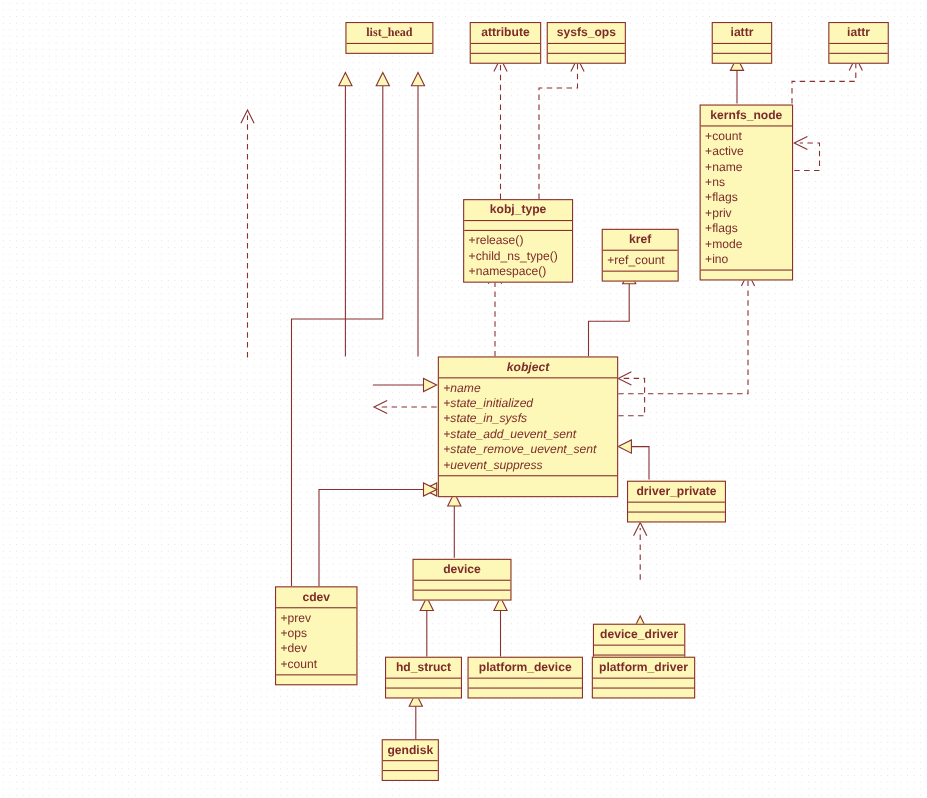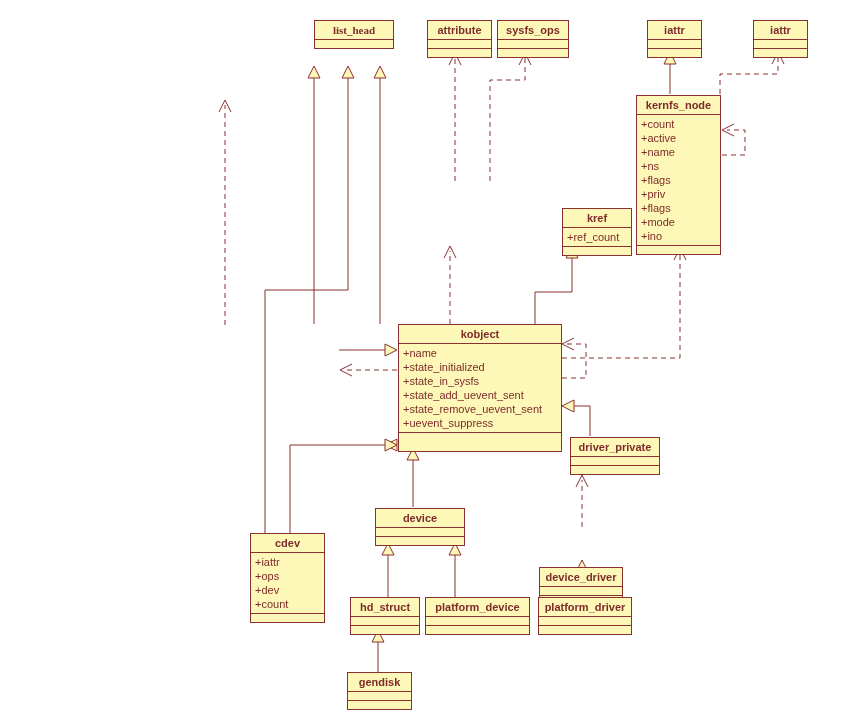--- a/index.html
+++ b/index.html
@@ -173,31 +173,40 @@
       <div class="entry">+ns</div>
       <div class="entry">+flags</div>
       <div class="entry">+priv</div>
       <div class="entry">+flags</div>
       <div class="entry">+mode</div>
       <div class="entry">+ino</div>
     </div>
     <div class="ops"></div>
   </div>
 
-
-  <div class="uml-class" style="left:562px; top:208px; width:70px;">
+  <div class="uml-class" style="left:421px; top:181px; width:100px;">
+    <div class="name">kobj_type</div>
+    <div class="attrs"></div>
+    <div class="ops">
+      <div class="entry">+release()</div>
+      <div class="entry">+child_ns_type()</div>
+      <div class="entry">+namespace()</div>
+    </div>
+  </div>
+
+  <div class="uml-class" style="left:547px; top:208px; width:70px;">
     <div class="name">kref</div>
     <div class="attrs">
       <div class="entry">+ref_count</div>
     </div>
     <div class="ops"></div>
   </div>
 
 
-  <div class="uml-class" style="left:398px; top:324px; width:164px; min-height:124px;">
+  <div class="uml-class" style="left:398px; top:324px; width:164px; min-height:124px;font-style:italic;">
     <div class="name">kobject</div>
     <div class="attrs">
       <div class="entry">+name</div>
       <div class="entry">+state_initialized</div>
       <div class="entry">+state_in_sysfs</div>
       <div class="entry">+state_add_uevent_sent</div>
       <div class="entry">+state_remove_uevent_sent</div>
       <div class="entry">+uevent_suppress</div>
     </div>
     <div class="ops" style="height:18px;"></div>
@@ -205,21 +214,21 @@
 
   <div class="uml-class" style="left:570px; top:437px; width:90px;">
     <div class="name">driver_private</div>
     <div class="attrs"></div>
     <div class="ops"></div>
   </div>
 
   <div class="uml-class" style="left:250px; top:533px; width:75px;">
     <div class="name">cdev</div>
     <div class="attrs">
-      <div class="entry">+iattr</div>
+      <div class="entry">+prev</div>
       <div class="entry">+ops</div>
       <div class="entry">+dev</div>
       <div class="entry">+count</div>
     </div>
     <div class="ops"></div>
   </div>
 
   <div class="uml-class" style="left:375px; top:508px; width:90px;">
     <div class="name">device</div>
     <div class="attrs"></div>
@@ -243,19 +252,19 @@
     <div class="attrs"></div>
     <div class="ops"></div>
   </div>
 
   <div class="uml-class" style="left:538px; top:597px; width:94px;">
     <div class="name">platform_driver</div>
     <div class="attrs"></div>
     <div class="ops"></div>
   </div>
 
-  <div class="uml-class" style="left:347px; top:672px; width:65px;">
+  <div class="uml-class" style="left:347px; top:672px; width:52px;">
     <div class="name">gendisk</div>
     <div class="attrs"></div>
     <div class="ops"></div>
   </div>
 
 </div>
 
 </body></html>

